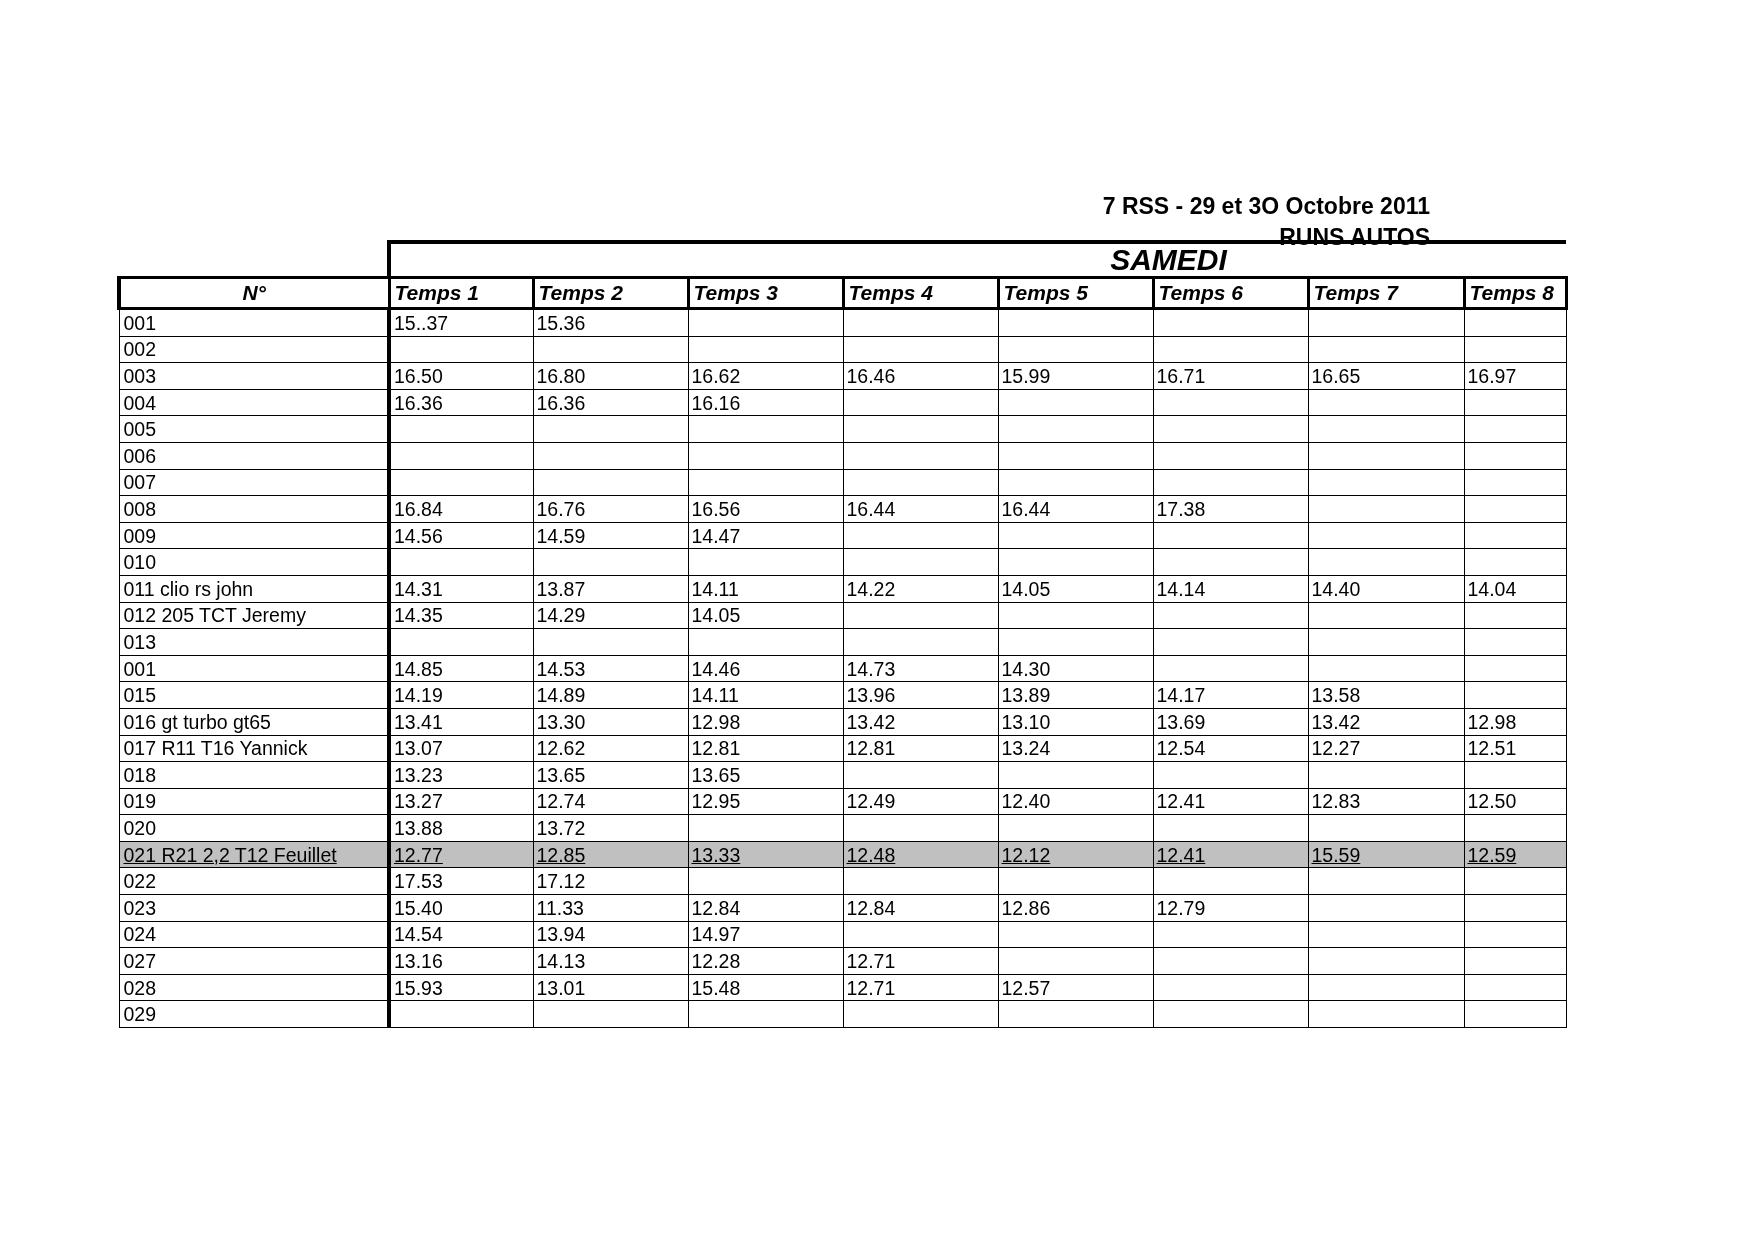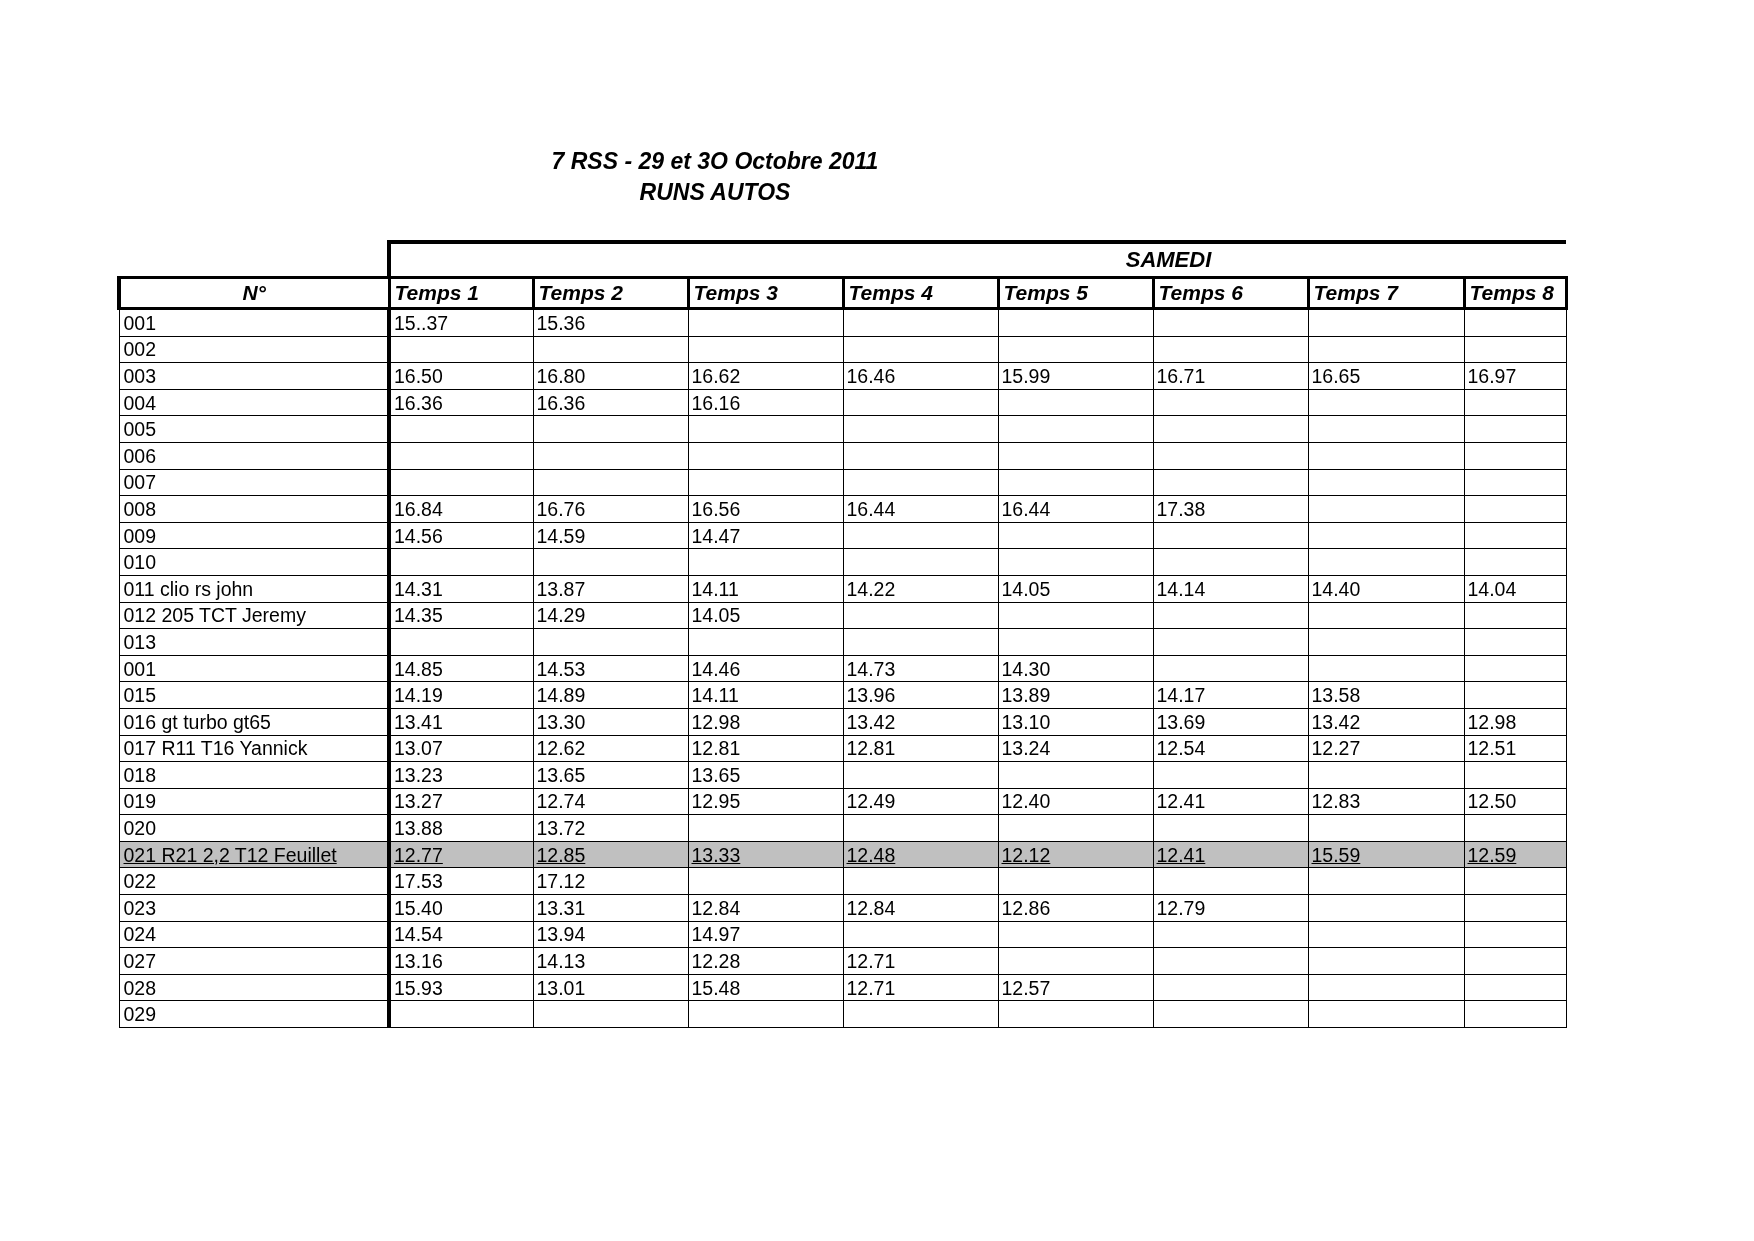--- a/index.html
+++ b/index.html
@@ -1,29 +1,29 @@
 <!DOCTYPE html>
 <html><head>
 <meta charset="utf-8">
 <style>
   html, body { margin: 0; padding: 0; background: #ffffff; }
   body { width: 1754px; height: 1241px; position: relative; overflow: hidden;
          font-family: "Liberation Sans", sans-serif; color: #000; }
-  .title { position: absolute; left: 0; width: 1430px; text-align: center;
-           font-weight: bold; font-style: italic; font-size: 23px; line-height: 28px; }
+  .title { position: absolute; left: 0; width: 1430px; text-align: right;
+           font-weight: bold; font-size: 23px; line-height: 28px; margin-top: 45px; }
   .title.l1 { top: 147px; }
   .title.l2 { top: 178px; }
   .sheet { position: absolute; left: 117px; top: 240px; border-collapse: collapse; table-layout: fixed; }
   .sheet td { padding: 0 4px; height: 25.6px; font-size: 19.5px; line-height: 24px;
               border: 1.3px solid #000; white-space: nowrap; overflow: hidden; vertical-align: middle; }
   .sheet td.id { text-align: left; }
   .sheet td.val { text-align: left; padding-left: 3px; }
   .sheet tr.group td { border: none; height: 32px; }
   .sheet tr.group td.samedi { border-top: 4px solid #000; border-left: 4px solid #000;
-                              font-weight: bold; font-style: italic; font-size: 22px; }
+                              font-weight: bold; font-style: italic; font-size: 30px; }
   .sheet tr.hdr td { border: 3px solid #000; font-weight: bold; font-style: italic; font-size: 21px; height: 28px; }
   .sheet tr.hdr td.nhdr { text-align: center; border-left-width: 4px; }
   .sheet td.first-val { border-left: 4px solid #000; }
   .sheet tr.hl td { background: #c0c0c0; text-decoration: underline; }
   .samedi-label { display: block; text-align: center; padding-left: 380px; }
 </style>
 </head>
 <body>
 
 <div class="title l1">7 RSS - 29 et 3O Octobre 2011</div>
@@ -297,21 +297,21 @@
         <td class="val"></td>
         <td class="val"></td>
         <td class="val"></td>
         <td class="val"></td>
         <td class="val"></td>
         <td class="val"></td>
       </tr>
       <tr>
         <td class="id">023</td>
         <td class="val first-val">15.40</td>
-        <td class="val">13.31</td>
+        <td class="val">11.33</td>
         <td class="val">12.84</td>
         <td class="val">12.84</td>
         <td class="val">12.86</td>
         <td class="val">12.79</td>
         <td class="val"></td>
         <td class="val"></td>
       </tr>
       <tr>
         <td class="id">024</td>
         <td class="val first-val">14.54</td>

